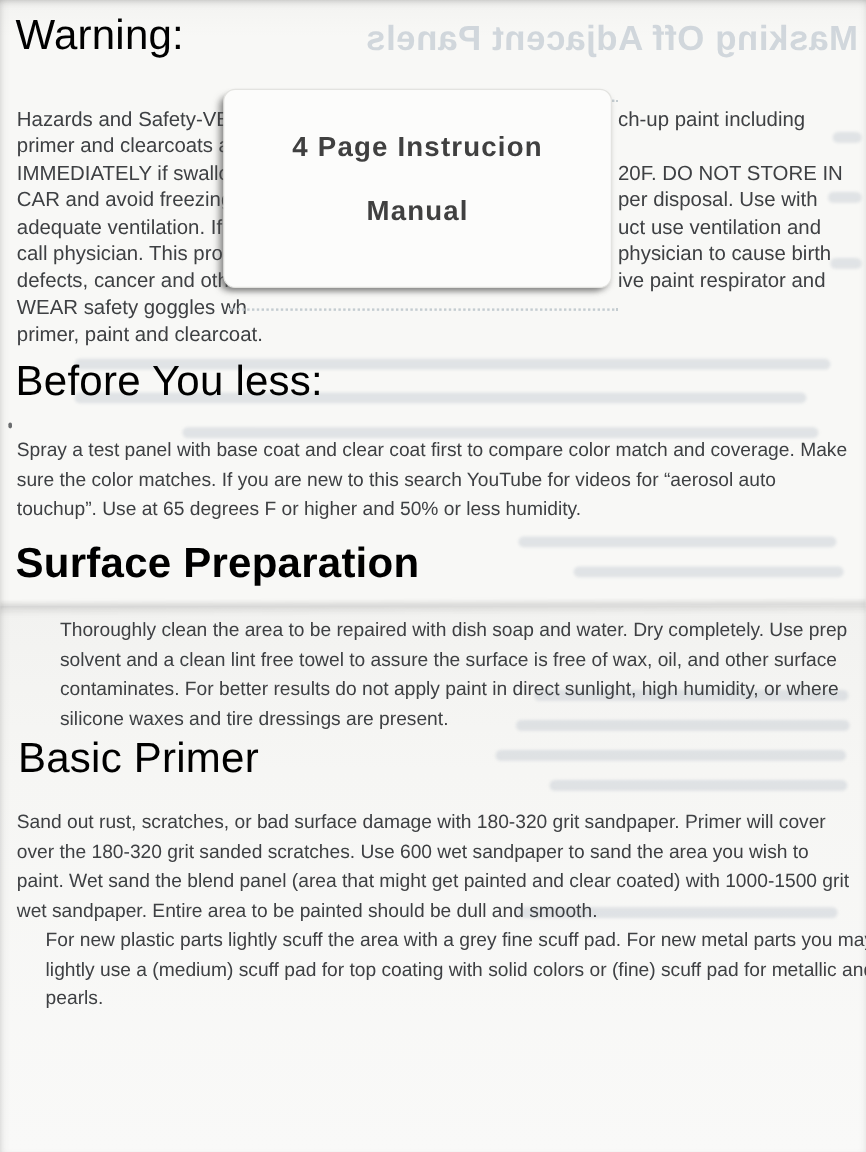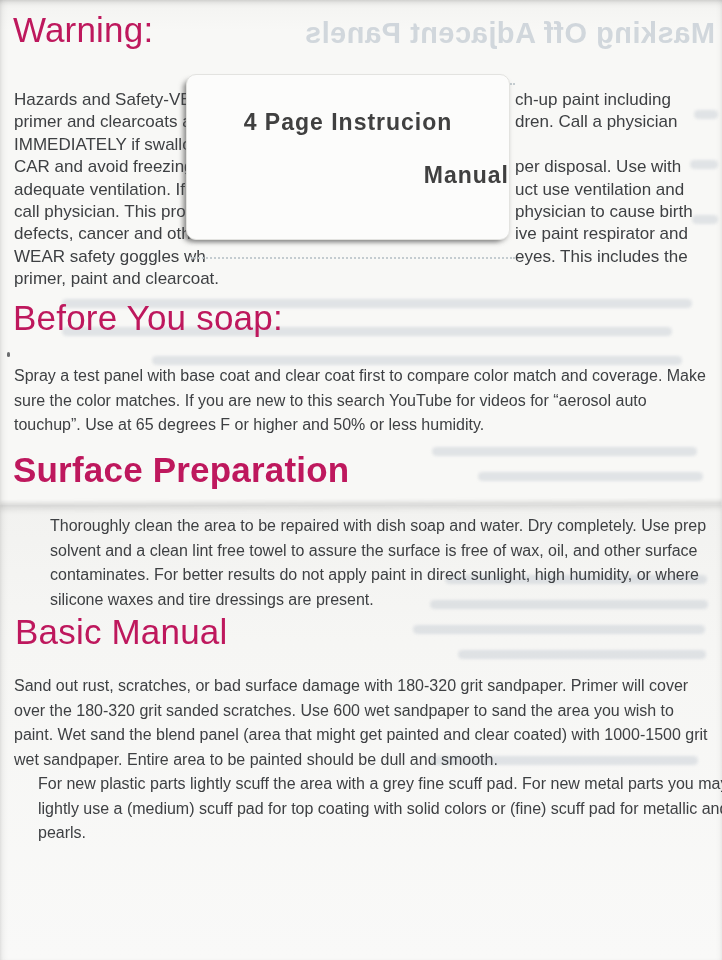--- a/index.html
+++ b/index.html
@@ -44,21 +44,21 @@
   .ghost-bar {
     position: absolute; height: 9px; border-radius: 5px;
     background: rgba(168,180,191,.30);
     filter: blur(1.4px);
   }
 
   
   .h {
     position: absolute; left: 13px;
     font-size: 35px; font-weight: normal; letter-spacing: .2px;
-    color: #be185d; margin: 0;
+    color: #000000; margin: 0;
   }
 
   
   .para {
     position: absolute; left: 14px;
     font-size: 16px; line-height: 24.5px; color: #3e4043;
   }
 
   
   .warn-lines { position: absolute; left: 14px; top: 90px; width: 700px; }
@@ -77,21 +77,21 @@
     position: absolute; left: 186px; top: 74px; width: 322px; height: 164px;
     background: #fcfcfb;
     border: 1px solid #e3e3e0;
     border-radius: 10px;
     box-shadow: -5px 4px 5px -2px rgba(70,70,70,.55),
                 0 3px 4px -1px rgba(120,120,120,.35);
     text-align: center;
     color: #404040;
   }
   .label-line1 { margin-top: 34px; font-size: 23px; font-weight: bold; letter-spacing: 1px; }
-  .label-line2 { margin-top: 26px; font-size: 23px; font-weight: bold; letter-spacing: 1px; text-align: right; }
+  .label-line2 { margin-top: 26px; font-size: 23px; font-weight: bold; letter-spacing: 1px; }
 
   
   .stray-dot {
     position: absolute; left: 7px; top: 352px; width: 3px; height: 5px;
     background: #6b6d6f; border-radius: 2px;
   }
   .page-edge-shadow {
     position: absolute; left: 0; top: 499px; width: 722px; height: 14px;
     background: linear-gradient(180deg, rgba(0,0,0,0) 0%, rgba(110,110,110,.22) 40%,
                 rgba(110,110,110,.10) 62%, rgba(0,0,0,0) 100%);
@@ -124,64 +124,63 @@
 
   <h1 class="h" style="top:10px;">Warning:</h1>
 
   <div class="warn-lines">
     <div class="wl">
       <span class="wl-left">Hazards and Safety-VERY</span>
       <span class="wl-right">ch-up paint including</span>
     </div>
     <div class="wl">
       <span class="wl-left">primer and clearcoats ar</span>
-      <span class="wl-right">dren. Call a physician</span>
     </div>
     <div class="wl">
       <span class="wl-left">IMMEDIATELY if swallow</span>
+      <span class="wl-right">20F. DO NOT STORE IN</span>
     </div>
     <div class="wl">
       <span class="wl-left">CAR and avoid freezing.</span>
       <span class="wl-right">per disposal. Use with</span>
     </div>
     <div class="wl">
       <span class="wl-left">adequate ventilation. If</span>
       <span class="wl-right">uct use ventilation and</span>
     </div>
     <div class="wl">
       <span class="wl-left">call physician. This produ</span>
       <span class="wl-right">physician to cause birth</span>
     </div>
     <div class="wl">
       <span class="wl-left">defects, cancer and othe</span>
       <span class="wl-right">ive paint respirator and</span>
     </div>
     <div class="wl">
       <span class="wl-left">WEAR safety goggles wh</span>
-      <span class="wl-right">eyes. This includes the</span>
     </div>
     <div class="wl">
       <span class="wl-left">primer, paint and clearcoat.</span>
       <span class="wl-right"></span>
     </div>
   </div>
 
   <div class="perf perf-top"></div>
   <div class="label-overlay">
     <div class="label-line1">4 Page Instrucion</div>
     <div class="label-line2">Manual</div>
   </div>
   <div class="perf perf-bottom"></div>
 
-  <h1 class="h" style="top:298px;">Before You soap:</h1>
+  <h1 class="h" style="top:298px;">Before You less:</h1>
   <div class="stray-dot"></div>
   <div class="para" style="top:364px; width:698px;">Spray a test panel with base coat and clear coat first to compare color match and coverage. Make sure the color matches.  If you are new to this search YouTube for videos for “aerosol auto touchup”.  Use at 65 degrees F or higher and 50% or less humidity.</div>
 
   <h1 class="h" style="top:450px;font-weight:bold;">Surface Preparation</h1>
   <div class="page-edge-shadow"></div>
   <div class="para" style="top:514px; width:702px;margin-left:36px;">Thoroughly clean the area to be repaired with dish soap and water.  Dry completely. Use prep solvent and a clean lint free towel to assure the surface is free of wax, oil, and other surface contaminates. For better results do not apply paint in direct sunlight, high humidity, or where silicone waxes and tire dressings are present.</div>
 
-  <h1 class="h" style="top:612px; left:15px;">Basic Manual</h1>
+  <h1 class="h" style="top:612px; left:15px;">Basic Primer</h1>
   <div class="para" style="top:674px; width:702px;">Sand out rust, scratches, or bad surface damage with 180-320 grit sandpaper. Primer will cover over the 180-320 grit sanded scratches. Use 600 wet sandpaper to sand the area you wish to paint. Wet sand the blend panel (area that might get painted and clear coated) with 1000-1500 grit wet sandpaper. Entire area to be painted should be dull and smooth.</div>
   <div class="para" style="top:772px; width:698px;margin-left:24px;">For new plastic parts lightly scuff the area with a grey fine scuff pad. For new metal parts you may lightly use a (medium) scuff pad for top coating with solid colors or (fine) scuff pad for metallic and pearls.</div>
 
   <div class="edge-vignette"></div>
 </div>
 
 </body></html>

